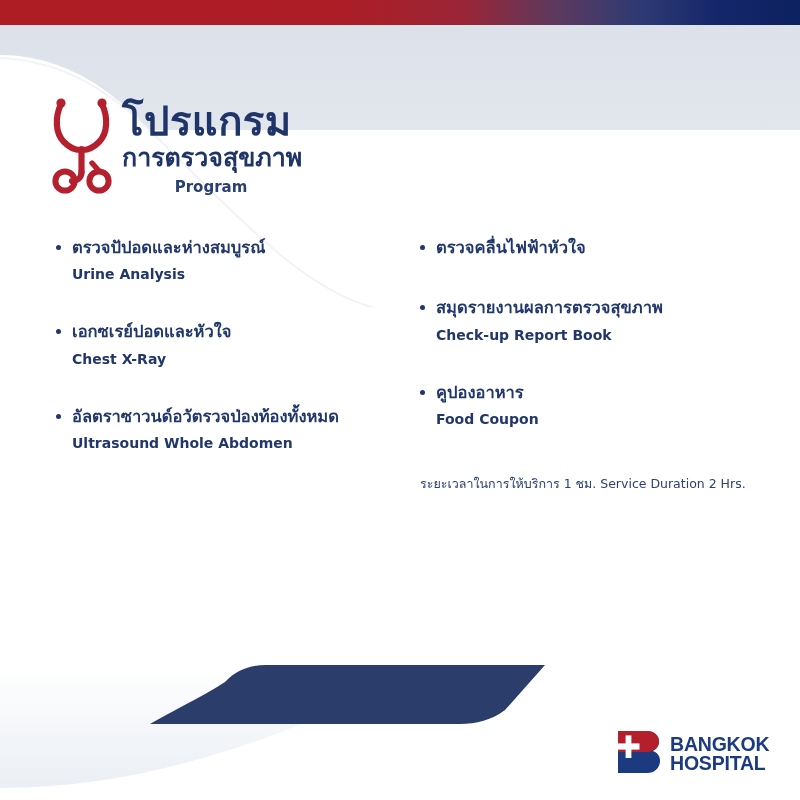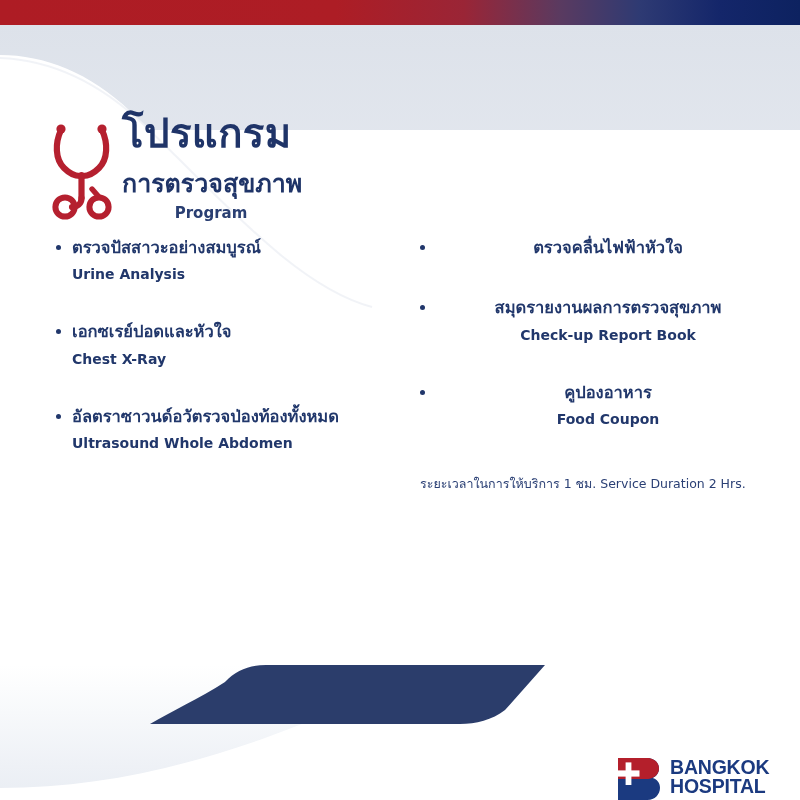--- a/index.html
+++ b/index.html
@@ -34,42 +34,42 @@
     background:linear-gradient(180deg,#ffffff 0%,#f7f9fb 35%,#eef1f6 75%,#e9edf3 100%);
   }
 
   
   .swoosh-top { position:absolute; left:0; top:0; width:800px; height:300px; }
 
   
   .swoosh-bottom { position:absolute; left:0; bottom:0; width:800px; height:180px; }
 
   
-  .header { position:absolute; left:52px; top:80px; display:flex; align-items:flex-end; }
+  .header { position:absolute; left:52px; top:68px; display:flex; align-items:flex-start; }
   .stetho { width:62px; height:105px; margin-right:8px; flex:none; }
   .title-block { padding-top:8px; }
   .title-main {
     font-size:40px; font-weight:700; color:#1f3468; line-height:1.04;
     letter-spacing:0.5px; white-space:nowrap;
   }
   .title-sub {
     font-size:25px; font-weight:600; color:#1f3468; line-height:1.12;
-    margin-top:15px; white-space:nowrap;
+    margin-top:1px; white-space:nowrap;
   }
   .title-rule { display:flex; align-items:center; margin-top:4px; width:178px;flex-direction:column; }
   .title-rule .line { flex:1 1 auto; height:2px; background:#2a3f72; }
   .title-rule .word {
     font-size:15px; font-weight:700; color:#2a3f72; padding:0 9px; white-space:nowrap;
   }
 
   
   .cols { position:absolute; left:0; top:212px; width:800px; }
   .col { position:absolute; top:0; }
   .col-left { left:56px; width:350px; }
-  .col-right { left:420px; width:360px;text-align:center; }
+  .col-right { left:420px; width:360px; }
 
   .item { margin-bottom:38px; }
   .item-th {
     position:relative; padding-left:16px;
     font-size:16.5px; font-weight:600; color:#21376b; line-height:1.35;
     white-space:nowrap;
   }
   .item-th .dot {
     position:absolute; left:0; top:8px; width:5px; height:5px;
     border-radius:50%; background:#21376b;
@@ -81,22 +81,22 @@
   }
 
   .duration {
     position:absolute; left:420px; top:451px;
     font-size:12.5px; font-weight:400; color:#2b4075; line-height:1.3;
     white-space:nowrap;
   }
 
   
   .footer-logo {
-    position:absolute; left:618px; top:758px;
-    display:flex; align-items:flex-start; z-index:6;
+    position:absolute; left:618px; top:731px;
+    display:flex; align-items:flex-end; z-index:6;
   }
   .bh-mark { width:42px; height:42px; flex:none; }
   .bh-words { margin-left:10px; line-height:0.97; }
   .bh-words .l1, .bh-words .l2 {
     font-size:19.5px; font-weight:700; color:#1b3a80;
     letter-spacing:-0.2px; font-family:"Liberation Sans",sans-serif;
   }
 </style>
 </head>
 <body>
@@ -140,21 +140,21 @@
         </div>
       </div>
     </div>
 
     <div class="cols">
 
       <div class="col col-left">
         <div class="item">
           <div class="item-th">
             <span class="dot"></span>
-            <span>ตรวจปัสสาวะอย่างสมบูรณ์</span>
+            <span>ตรวจปัปอดและห่างสมบูรณ์</span>
           </div>
           <div class="item-en">Urine Analysis</div>
         </div>
         <div class="item">
           <div class="item-th">
             <span class="dot"></span>
             <span>เอกซเรย์ปอดและหัวใจ</span>
           </div>
           <div class="item-en">Chest X-Ray</div>
         </div>

